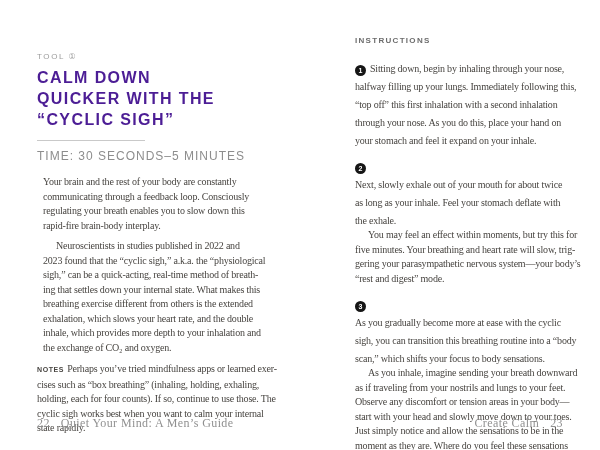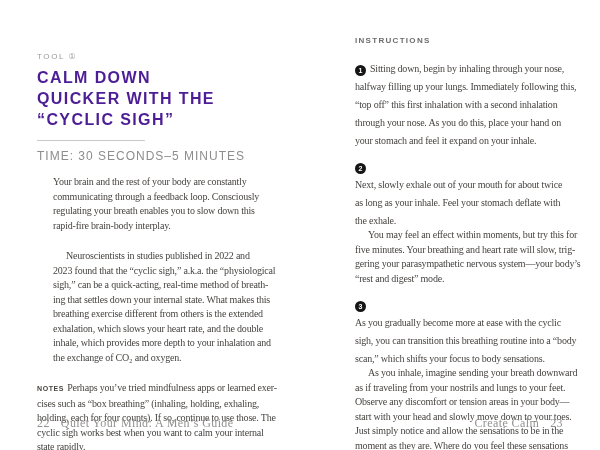--- a/index.html
+++ b/index.html
@@ -36,21 +36,21 @@
     width: 108px; height: 0;
     border-top: 1px solid #c9c9c9;
   }
   .time {
     margin-top: 8px;
     font-family: "Liberation Sans", sans-serif;
     font-size: 12px; letter-spacing: 1px;
     color: #8d8d8d;
   }
   .body-text {
-    margin: 16px;
+    margin: 6px;
     font-size: 10px; line-height: 14.5px;
     letter-spacing: -0.2px;
     color: #474440;
     white-space: pre;
   }
   .first-para { margin-top: 12px; }
   .indent { text-indent: 13px; }
   .notes-para { margin-top: 7px; font-size: 10px; line-height: 14.5px; color: #474440; }
   .notes-label {
     font-family: "Liberation Sans", sans-serif;

